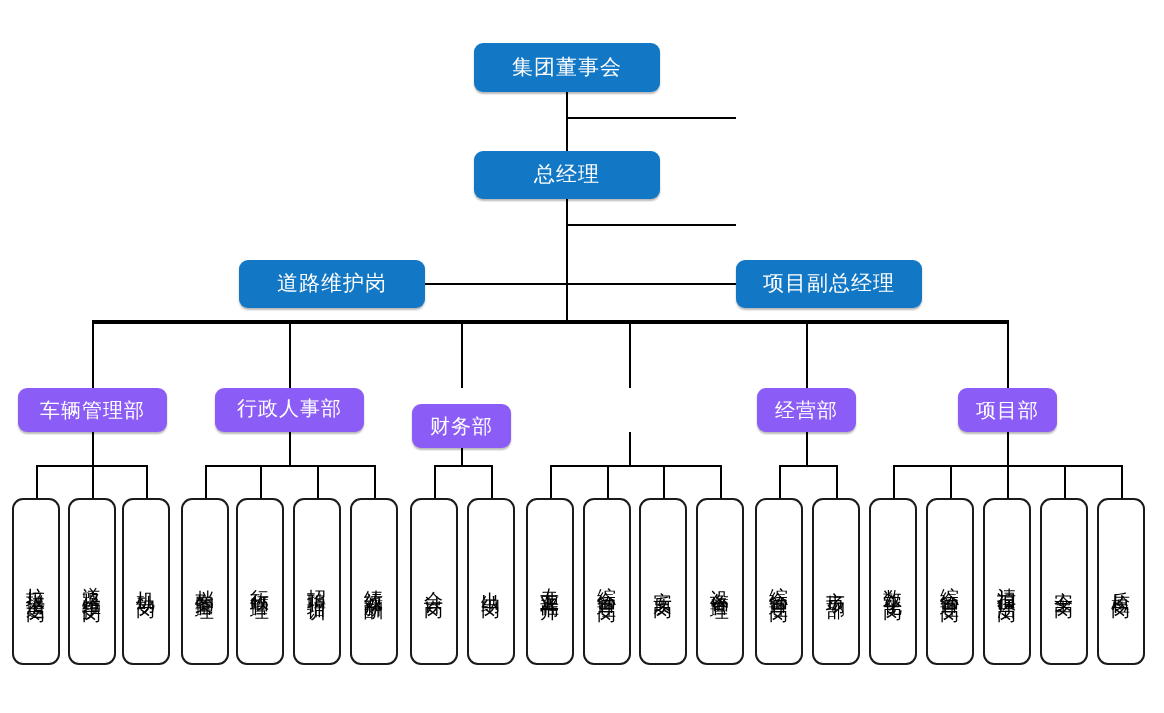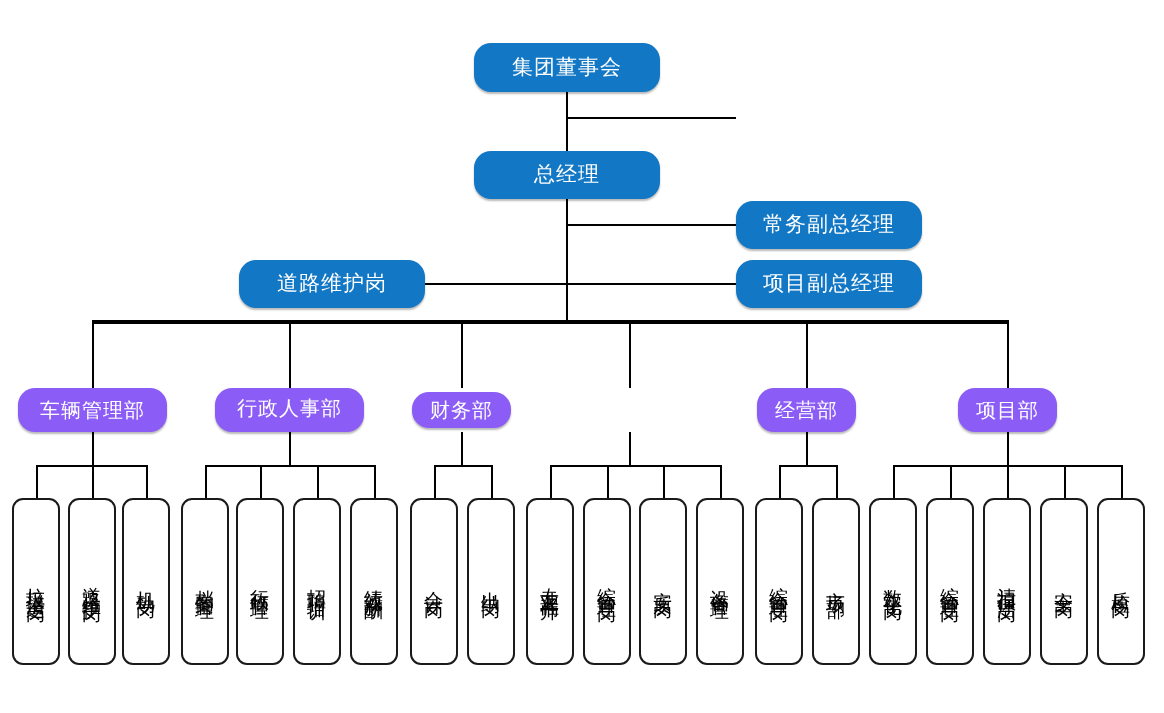--- a/index.html
+++ b/index.html
@@ -19,21 +19,21 @@
   }
 
   
   .node {
     position: absolute;
     box-sizing: border-box;
     display: flex;
     align-items: center;
     justify-content: center;
     text-align: center;
-    border-radius: 17px;
+    border-radius: 9px;
     color: #ffffff;
     letter-spacing: 1px;
     line-height: 1.1;
     white-space: nowrap;
     z-index: 5;
   }
   .node.blue {
     background: #1277C4;
     box-shadow: 0 2px 2px rgba(0,0,0,0.28);
     font-size: 21px;
@@ -139,29 +139,28 @@
   <div class="line v" style="left:950px;  top:465px; height:33px;"></div>
   <div class="line v" style="left:1007px; top:465px; height:33px;"></div>
   <div class="line v" style="left:1064px; top:465px; height:33px;"></div>
   <div class="line v" style="left:1121px; top:465px; height:33px;"></div>
 
   <div class="node blue" style="left:474px; top:43px; width:186px; height:49px;">集团董事会</div>
 
 
   <div class="node blue" style="left:474px; top:151px; width:186px; height:48px;text-align:right;">总经理</div>
 
-  <div class="node blue" style="left:736px; top:201px; width:186px; height:48px;">常务副总经理</div>
 
   <div class="node blue" style="left:736px; top:260px; width:186px; height:48px;">项目副总经理</div>
 
   <div class="node blue" style="left:239px; top:260px; width:186px; height:48px;">道路维护岗</div>
 
   <div class="node orange" style="left:18px;  top:388px; width:149px; height:44px;">车辆管理部</div>
   <div class="node orange" style="left:215px; top:388px; width:149px; height:44px;font-family:Liberation Mono, monospace;">行政人事部</div>
-  <div class="node orange" style="left:412px; top:392px; width:99px;  height:36px;">财务部</div>
+  <div class="node orange" style="left:412px; top:404px; width:99px;  height:44px;">财务部</div>
   <div class="node orange" style="left:757px; top:388px; width:99px;  height:44px;">经营部</div>
   <div class="node orange" style="left:958px; top:388px; width:99px;  height:44px;">项目部</div>
 
   <div class="leaf" style="left:12px;  top:498px; width:48px; height:167px;">
     <span class="vtext">垃圾清运岗</span>
   </div>
   <div class="leaf" style="left:68px;  top:498px; width:48px; height:167px;">
     <span class="vtext">道路维护岗</span>
   </div>
   <div class="leaf" style="left:122px; top:498px; width:48px; height:167px;">

